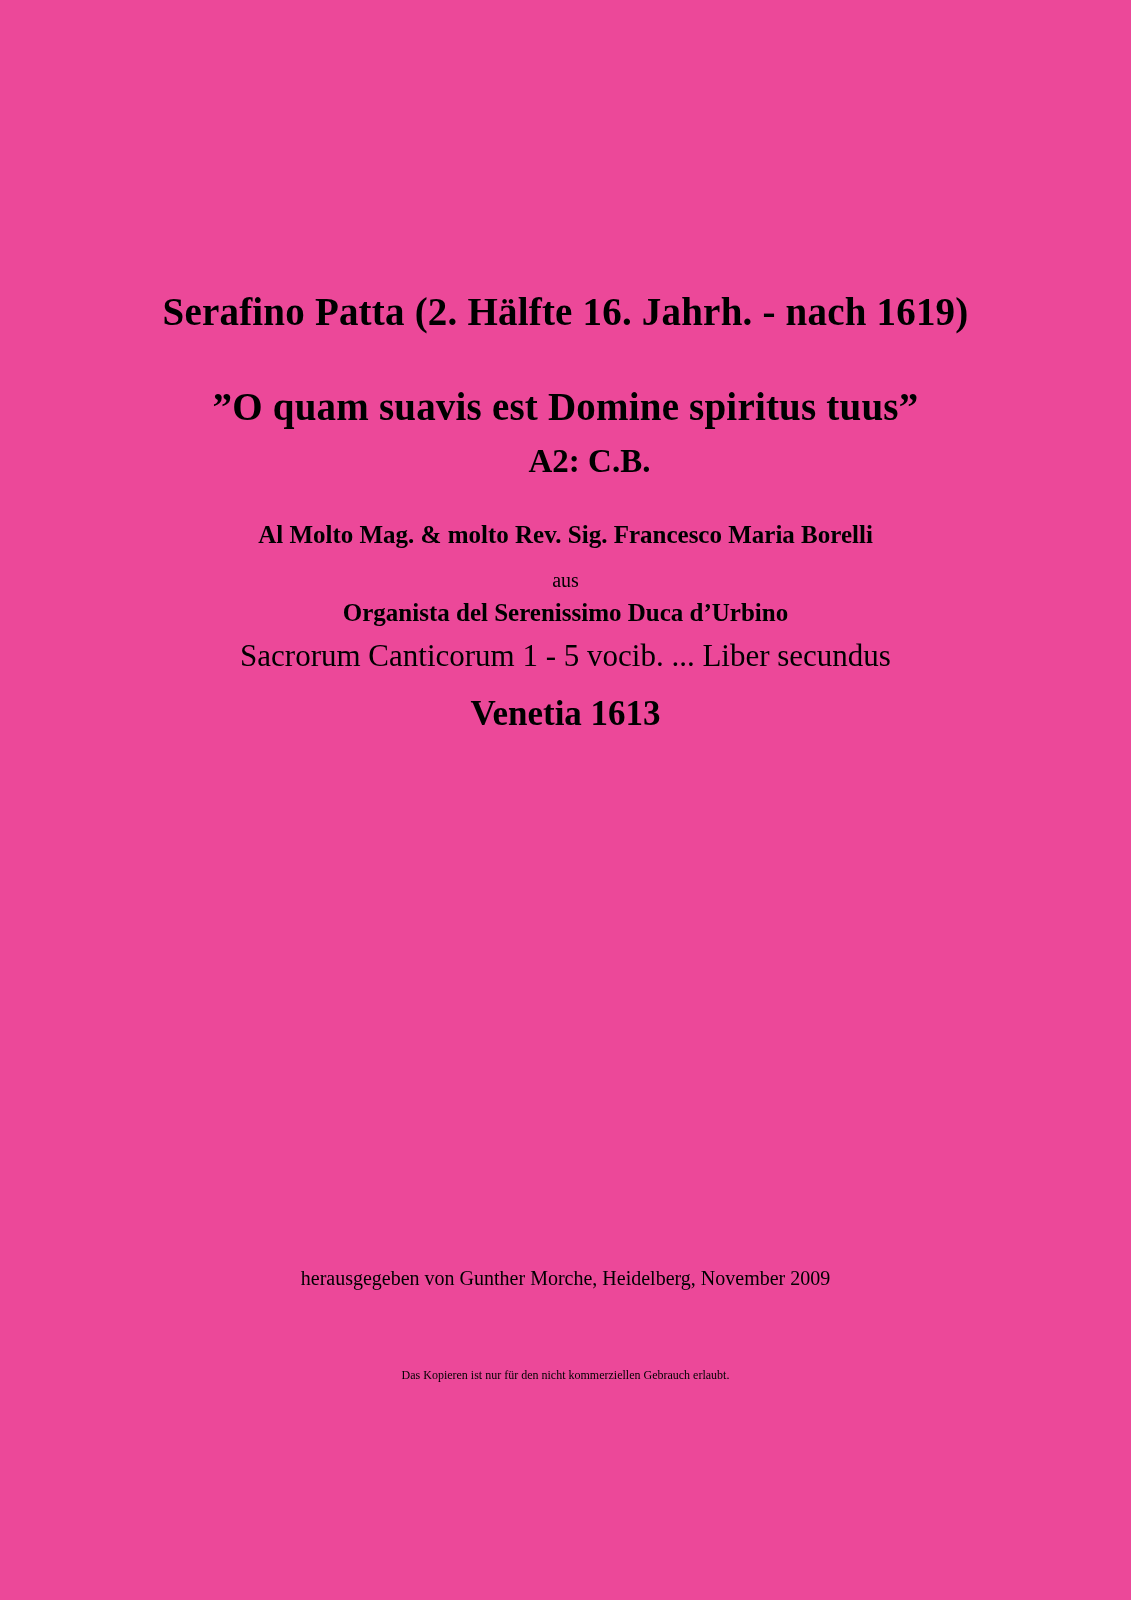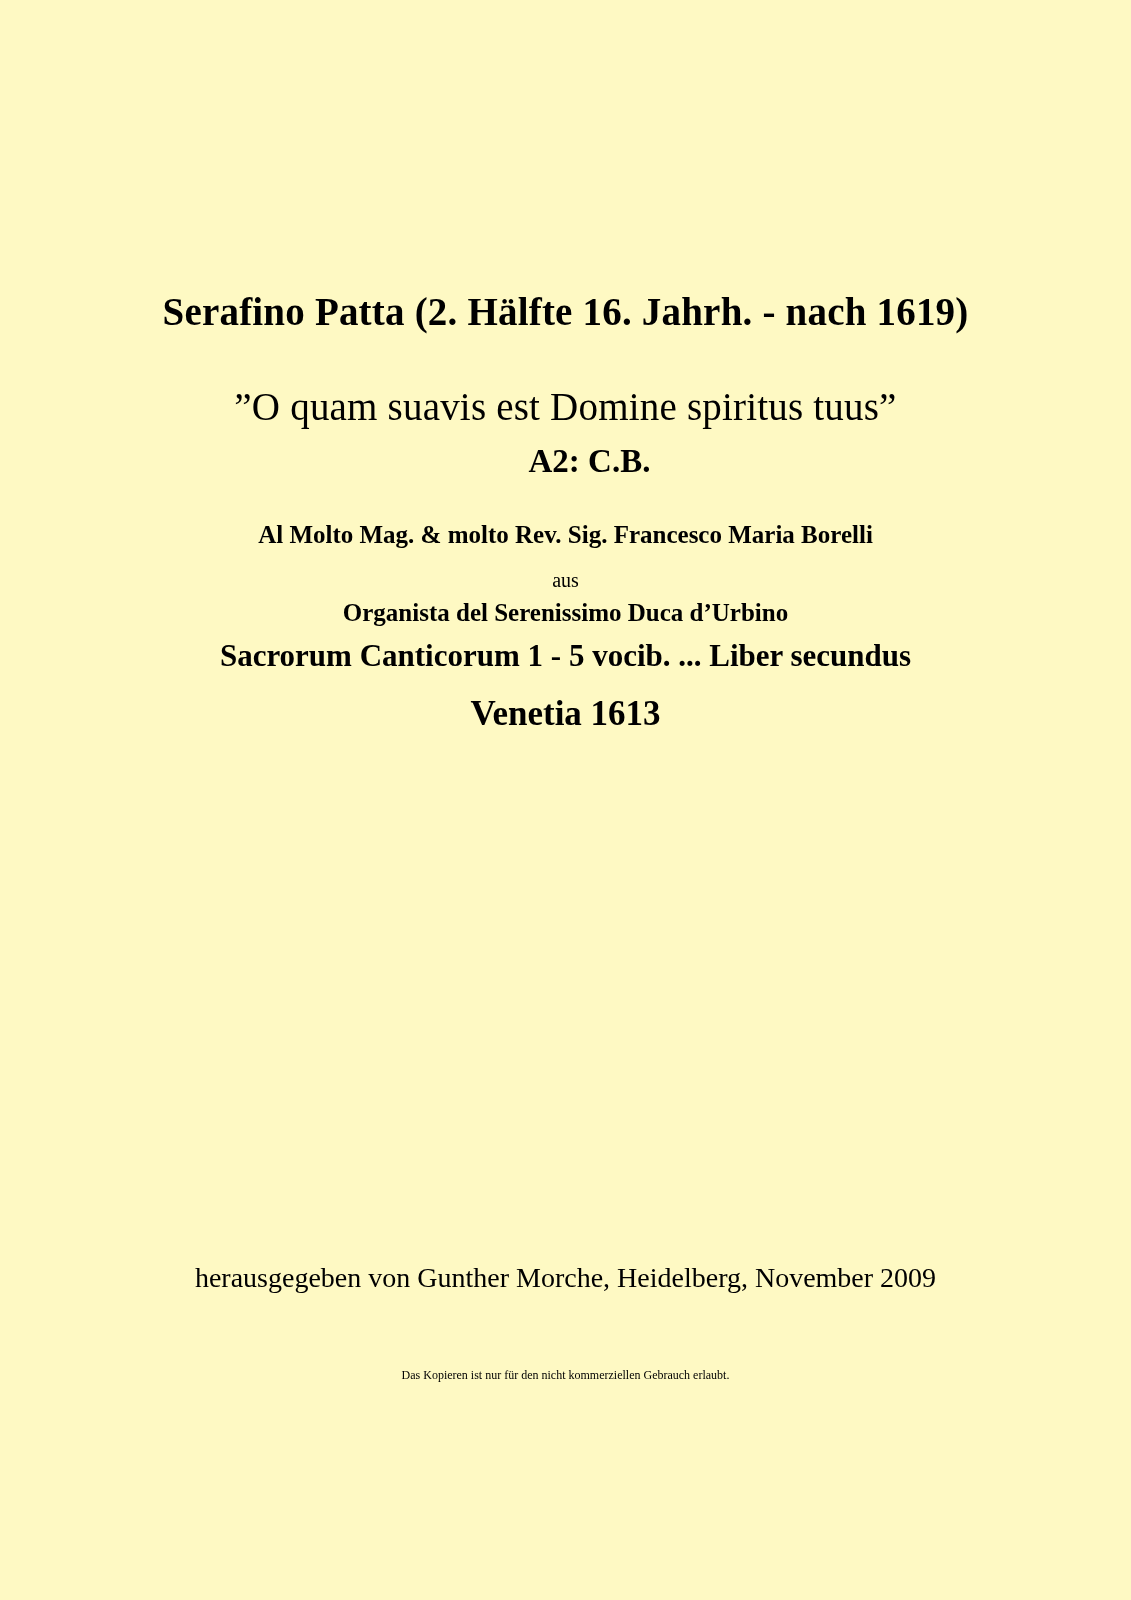--- a/index.html
+++ b/index.html
@@ -4,21 +4,21 @@
 <style>
   html, body {
     margin: 0;
     padding: 0;
     background: #ffffff;
   }
   .page {
     position: relative;
     width: 1131px;
     height: 1600px;
-    background: #fef9c3;
+    background: #ec4899;
     color: #000000;
     font-family: "Liberation Serif", "DejaVu Serif", serif;
     overflow: hidden;
   }
   .line {
     position: absolute;
     left: 0;
     width: 100%;
     text-align: center;
     white-space: pre;
@@ -26,21 +26,21 @@
   .composer {
     top: 290px;
     font-size: 39px;
     font-weight: bold;
     line-height: 44px;
     letter-spacing: 0.2px;
   }
   .work-title {
     top: 385px;
     font-size: 39px;
-    font-weight: normal;
+    font-weight: bold;
     line-height: 44px;
     letter-spacing: 0.2px;
   }
   .scoring {
     top: 443px;
     font-size: 33px;
     font-weight: bold;
     line-height: 37px;
     padding-left: 24px;
   }
@@ -53,32 +53,32 @@
   }
   .source-connector {
     top: 570px;
     font-size: 20px;
     line-height: 20px;
     text-align: center;
   }
   .collection {
     top: 638px;
     font-size: 31px;
-    font-weight: bold;
+    font-weight: normal;
     line-height: 36px;
   }
   .imprint {
     top: 696px;
     font-size: 35px;
     font-weight: bold;
     line-height: 36px;
   }
   .edition {
     top: 1213px;
-    font-size: 28px;
+    font-size: 20px;
     line-height: 26px;
   }
   .license {
     top: 1366px;
     font-size: 12px;
     line-height: 18px;
   }
 </style>
 </head>
 <body>

